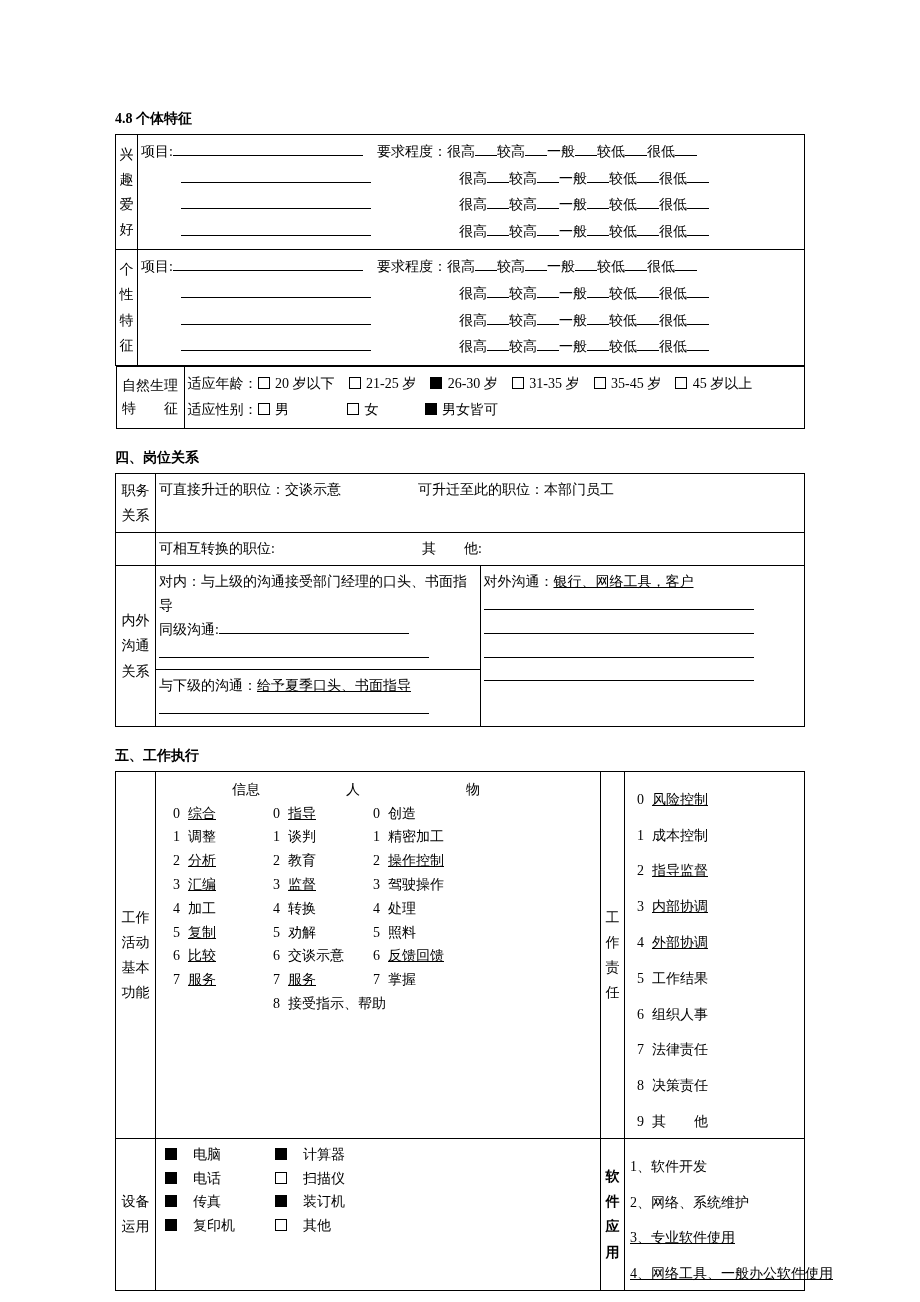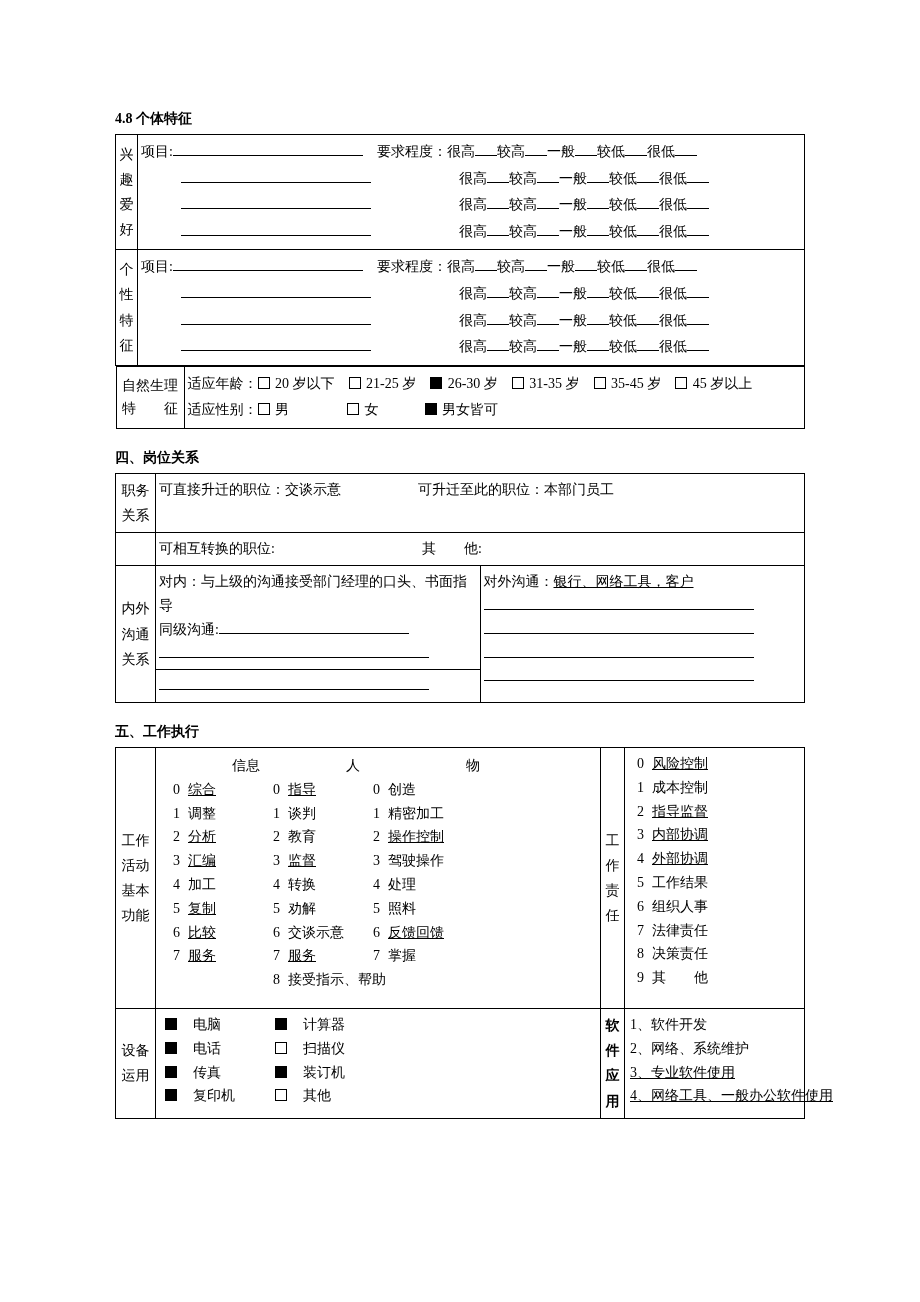--- a/index.html
+++ b/index.html
@@ -61,21 +61,21 @@
       vertical-align: baseline;
     }
     .underline { text-decoration: underline; }
     .func-col { display: inline-block; vertical-align: top; }
     .fc1 { width: 100px; }
     .fc2 { width: 100px; }
     .fc3 { width: 120px; }
     .func-header { text-align: right; }
     .func-item { white-space: nowrap; padding-left: 6px;}
     .num { display:inline-block; width: 14px; text-align:right; margin-right: 8px;}
-    .resp-item { white-space: nowrap; padding-left: 2px;}
+    .resp-item { white-space: nowrap; padding-left: 2px; margin-top: 12px;}
     .eq-col { display:inline-block; vertical-align:top; width: 110px;}
     .eq-row { white-space: nowrap; padding-left: 6px;}
     .long-blank { display:inline-block; border-bottom:1px solid #000; width: 270px; height:1.1em; vertical-align:baseline;}
     .mid-blank { display:inline-block; border-bottom:1px solid #000; width: 190px; height:1.1em; vertical-align:baseline;}
   </style>
 </head>
 <body>
 
 <div class="section-header first">4.8  个体特征</div>
 <table>
@@ -173,20 +173,21 @@
           <td rowspan="2" style="border-top:0;border-right:0;border-bottom:0;">
             <div><span>对外沟通：</span><span class="underline">银行、网络工具，客户</span></div>
             <div><span class="long-blank"></span></div>
             <div><span class="long-blank"></span></div>
             <div><span class="long-blank"></span></div>
             <div><span class="long-blank"></span></div>
           </td>
         </tr>
         <tr>
           <td style="border-left:0;border-bottom:0;">
+            <div><span>与下级的沟通：</span><span class="underline">给予夏季口头、书面指导</span></div>
             <div><span class="long-blank"></span></div>
           </td>
         </tr>
       </tbody>
           </table>
     </td>
   </tr>
 </tbody>
   </table>
 

